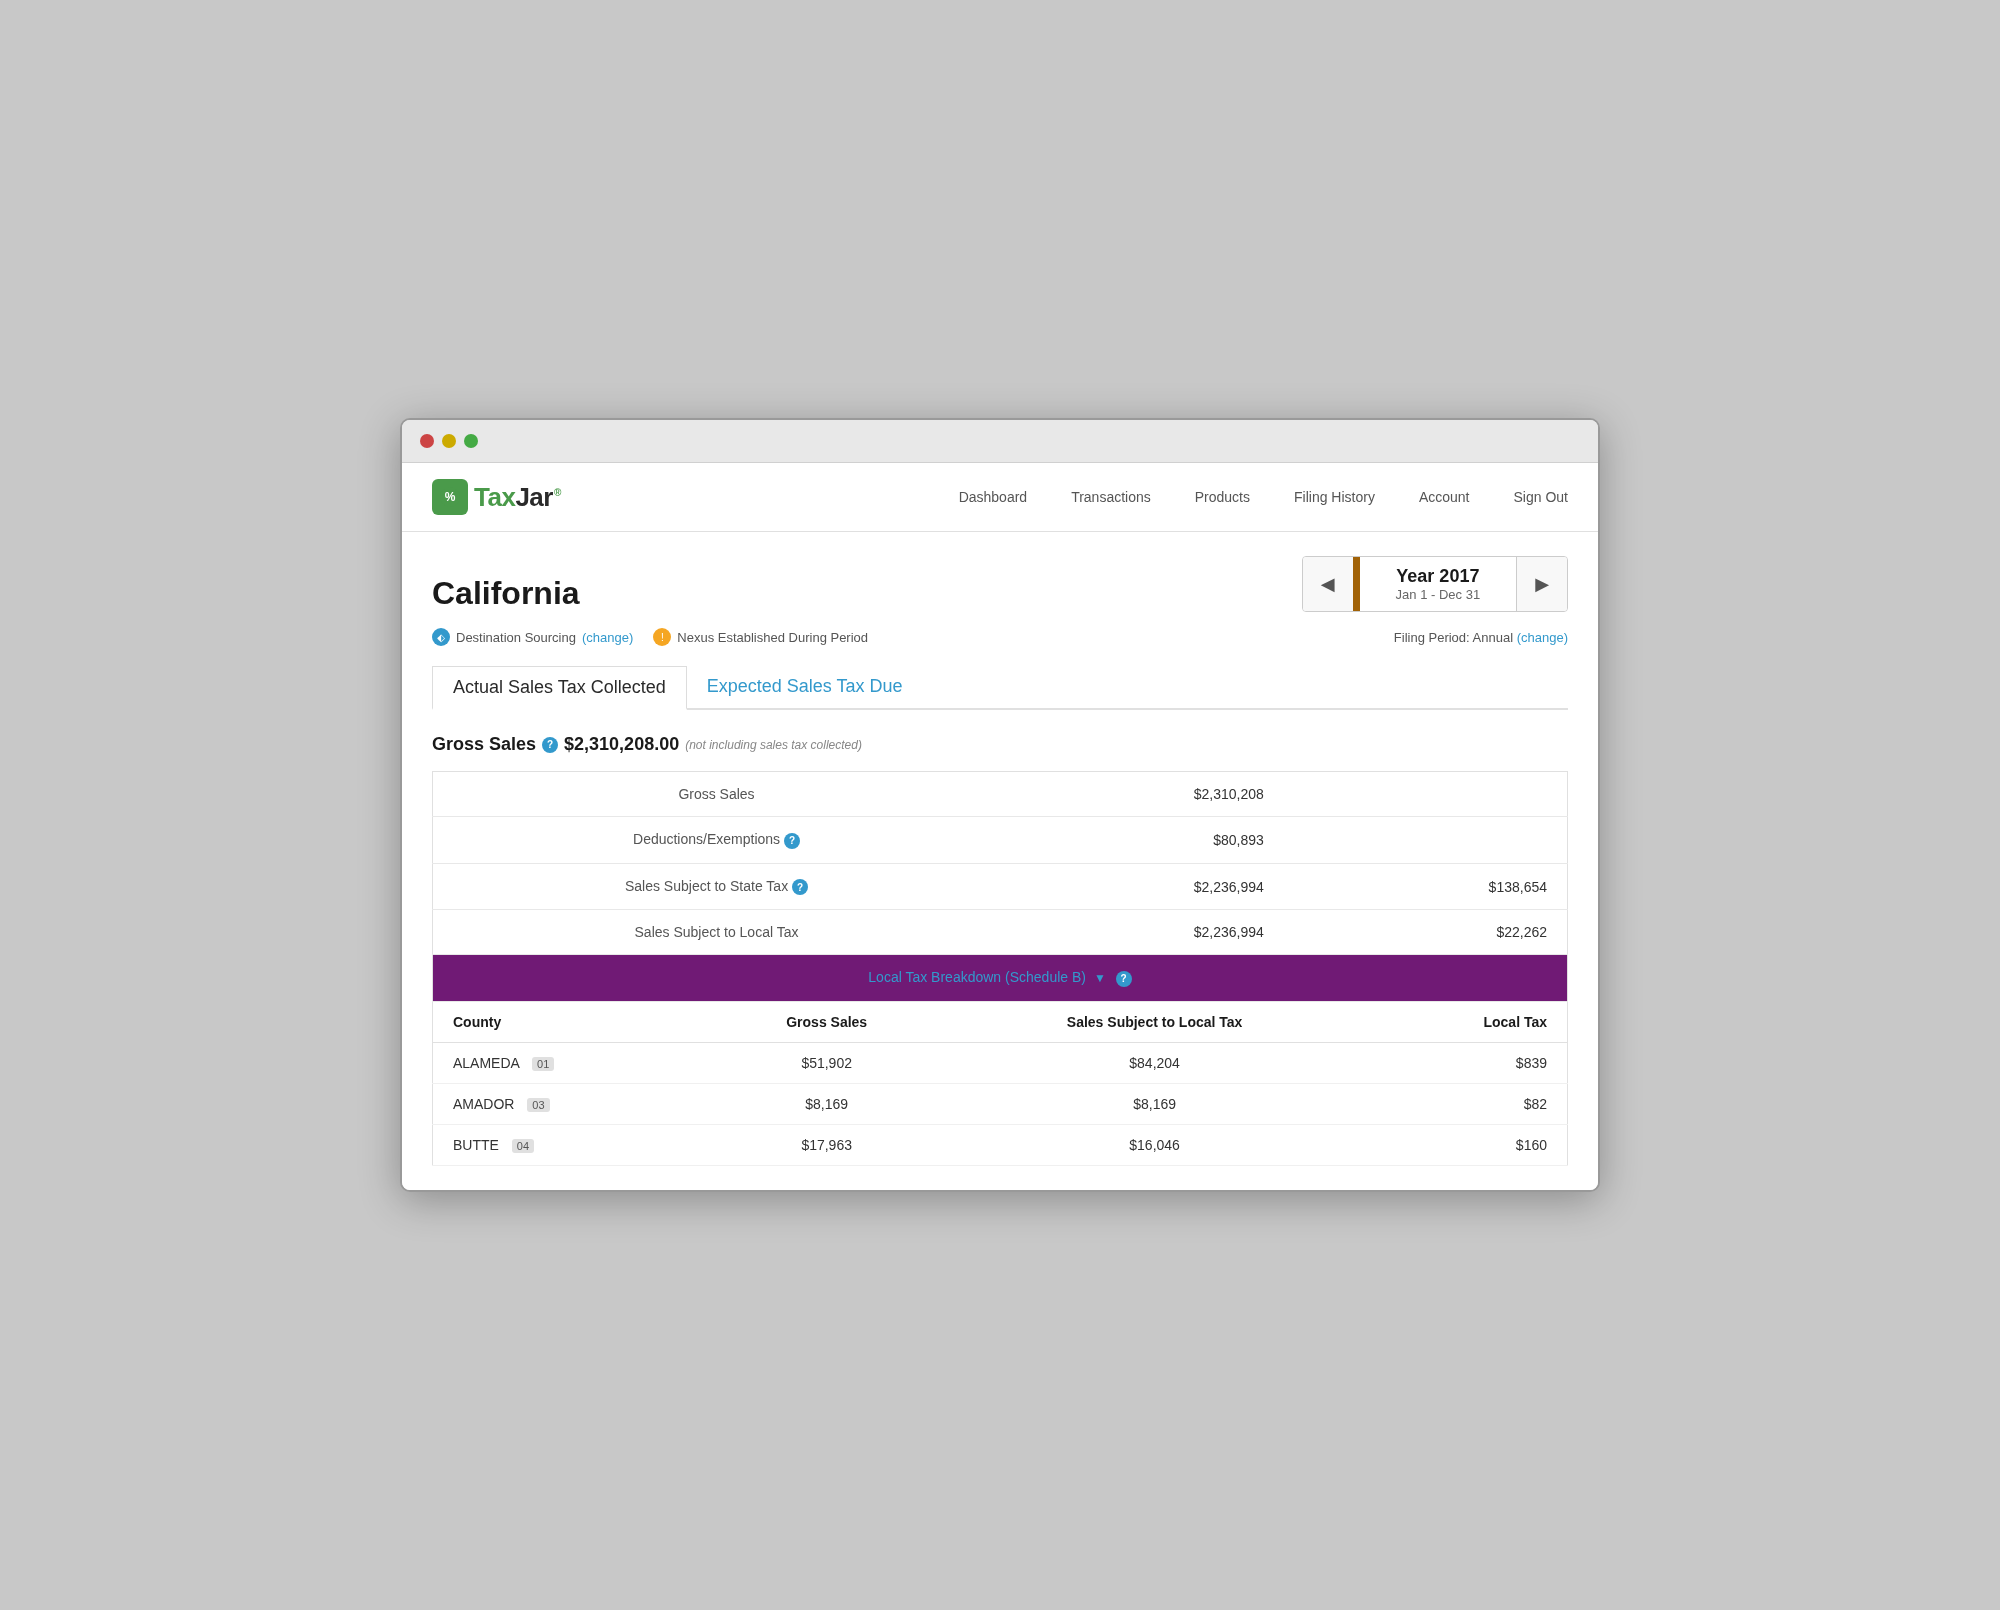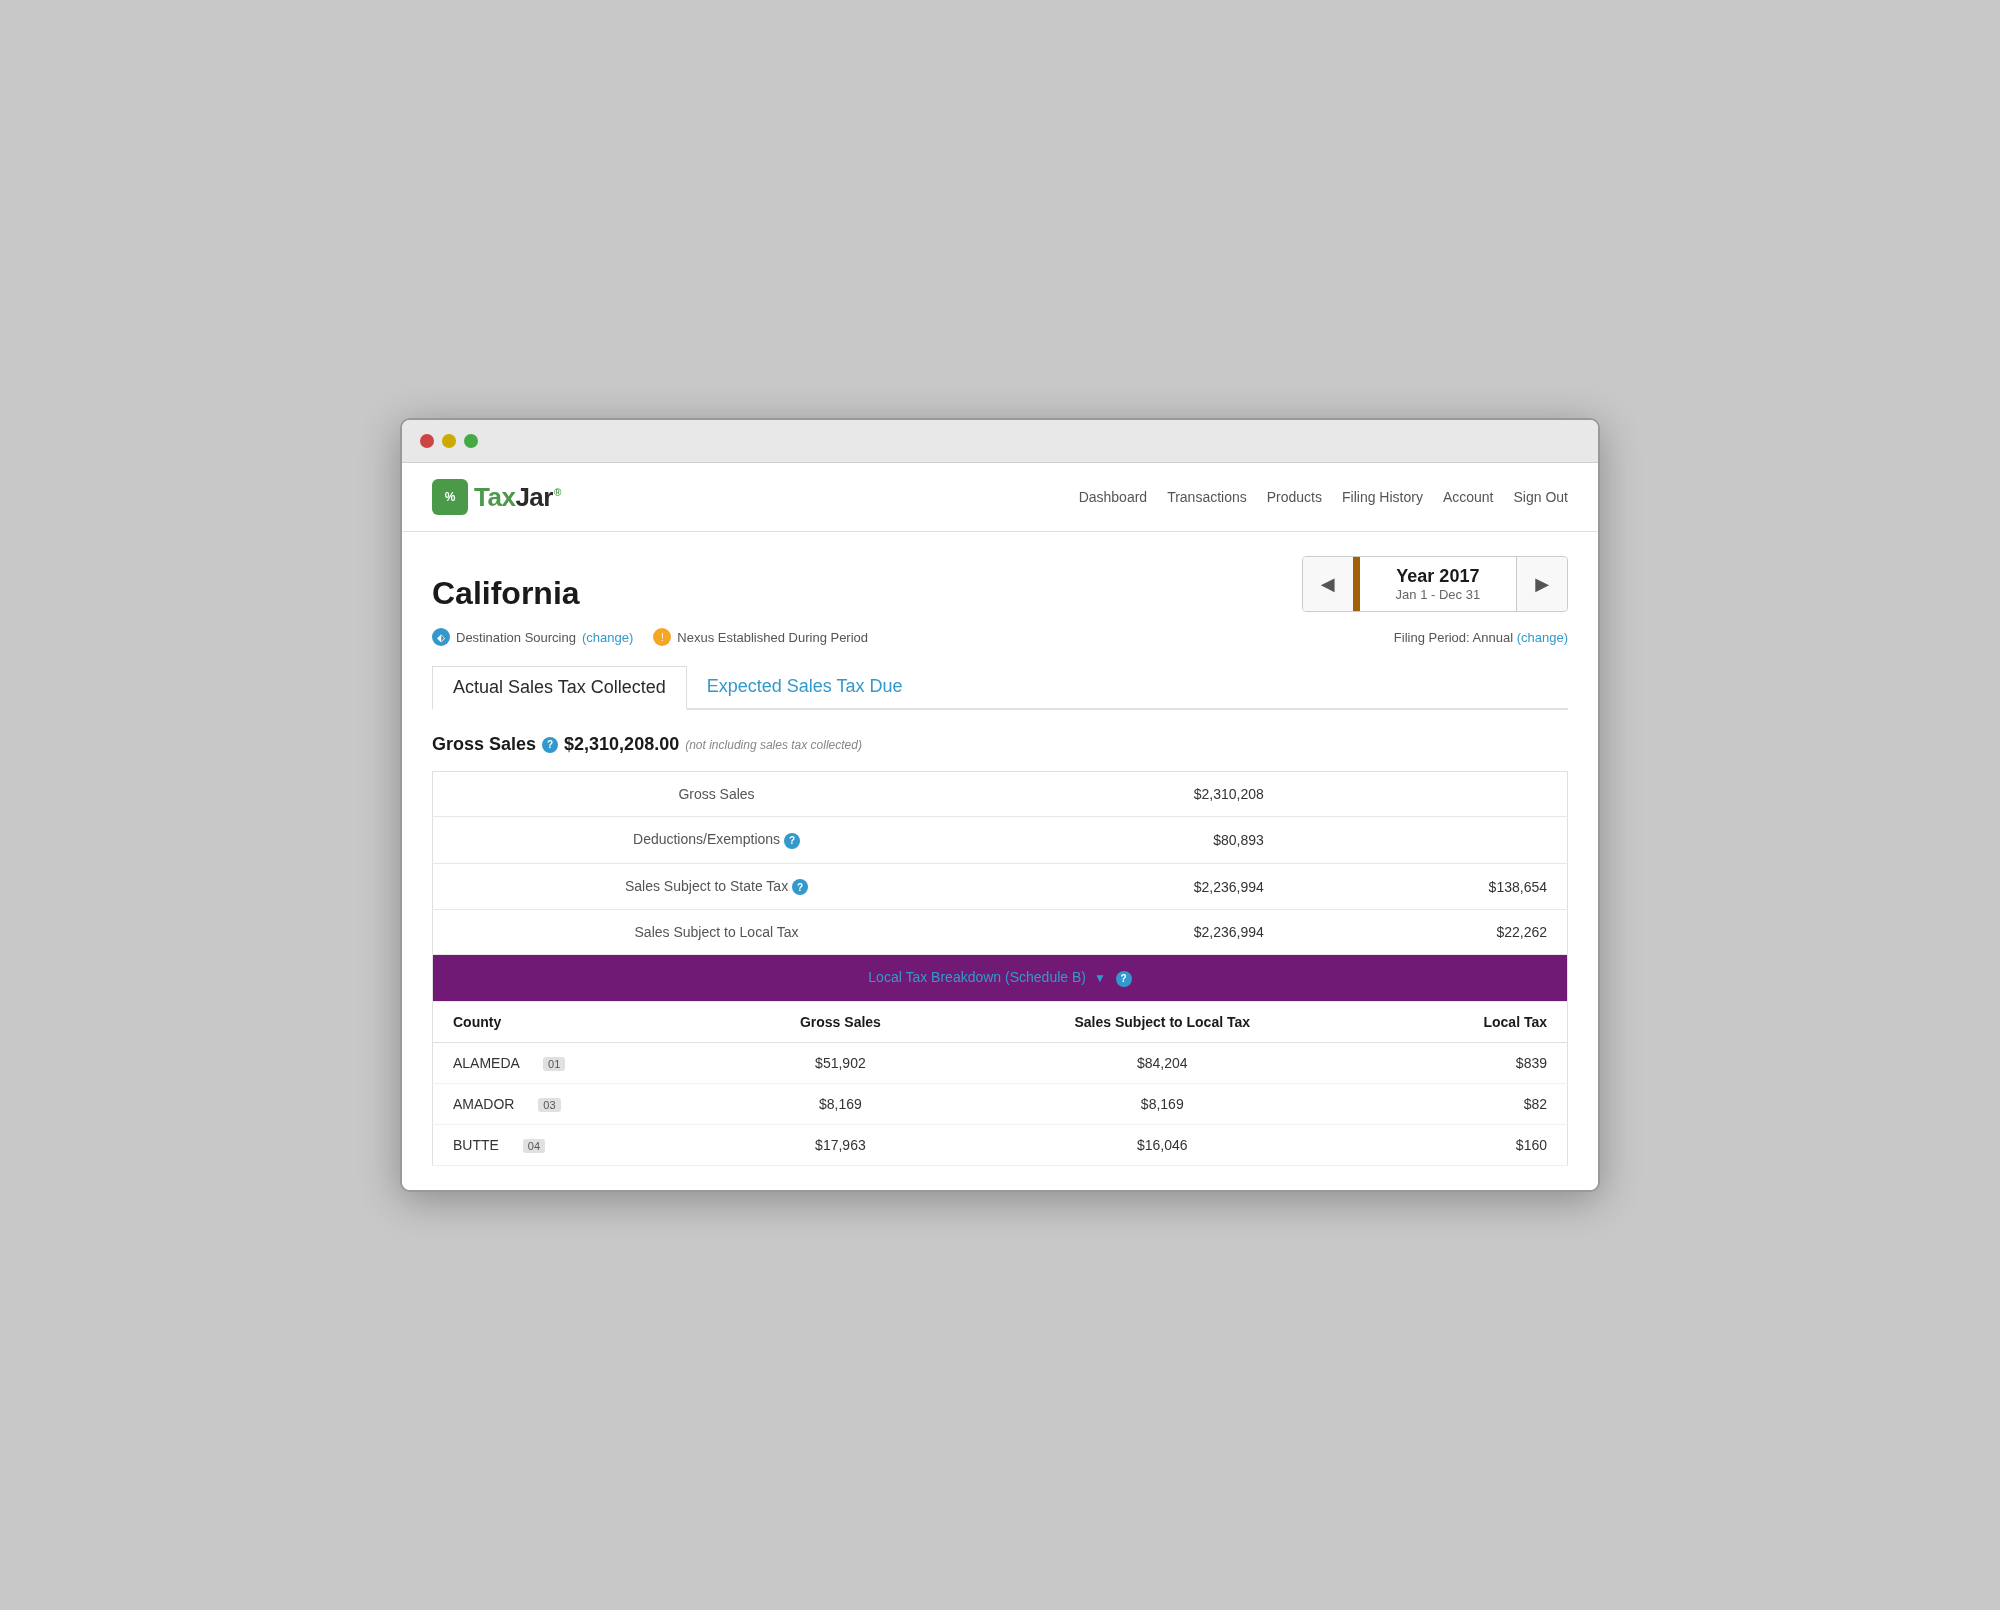--- a/index.html
+++ b/index.html
@@ -70,21 +70,21 @@
     }
     .logo-text span { color: #4a9a4a; }
     .logo-tm {
       font-size: 10px;
       color: #888;
       vertical-align: super;
       margin-left: 1px;
     }
     .nav-links {
       display: flex;
-      gap: 20px;
+      gap: 44px;
       align-items: center;
     }
     .nav-link {
       color: #555;
       font-size: 14px;
       cursor: pointer;
       text-decoration: none;
     }
     
     .content {
@@ -298,21 +298,21 @@
     .county-table td:nth-child(2) { text-align: center; }
     .county-table td:nth-child(3) { text-align: center; }
     .county-table td:last-child { text-align: right; }
     .county-badge {
       display: inline-block;
       background: #e0e0e0;
       border-radius: 3px;
       padding: 1px 5px;
       font-size: 11px;
       color: #555;
-      margin-left: 20px;
+      margin-left: 9px;
     }
     .divider { color: #999; margin: 0 4px; }
   </style>
 </head>
 <body>
 
 <div class="window">
 
   <div class="titlebar">
     <span class="dot dot-red"></span>

